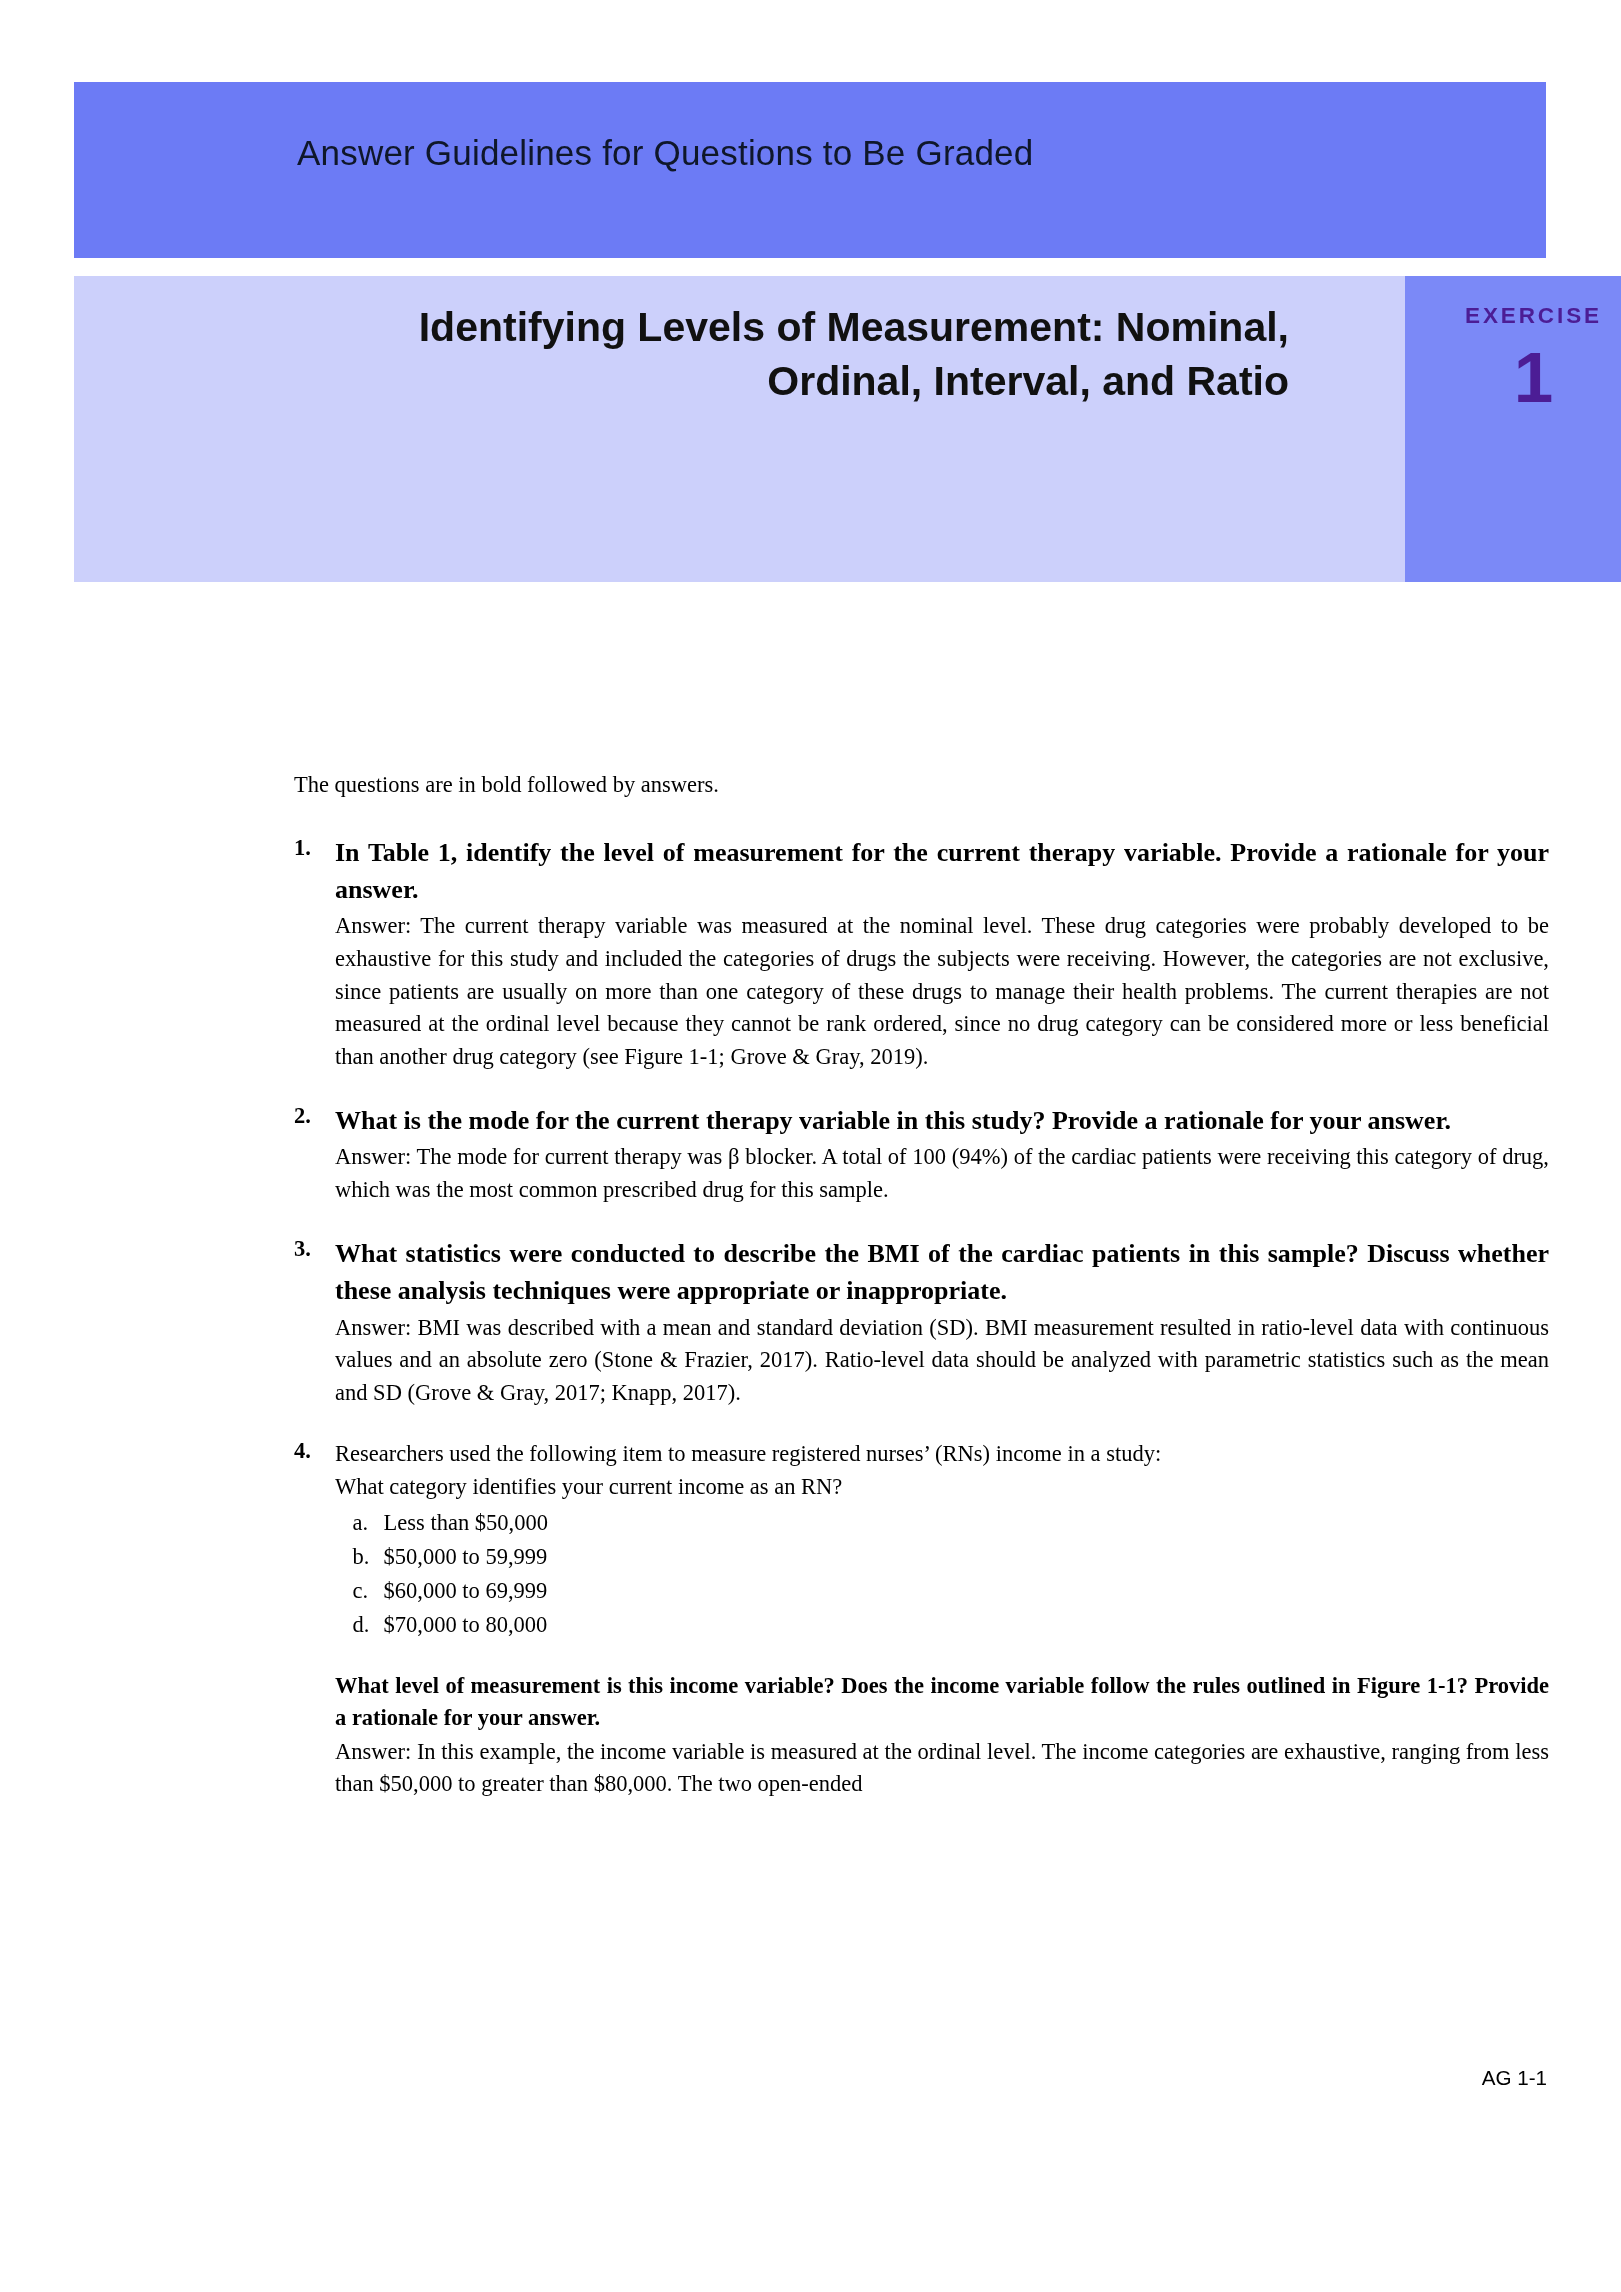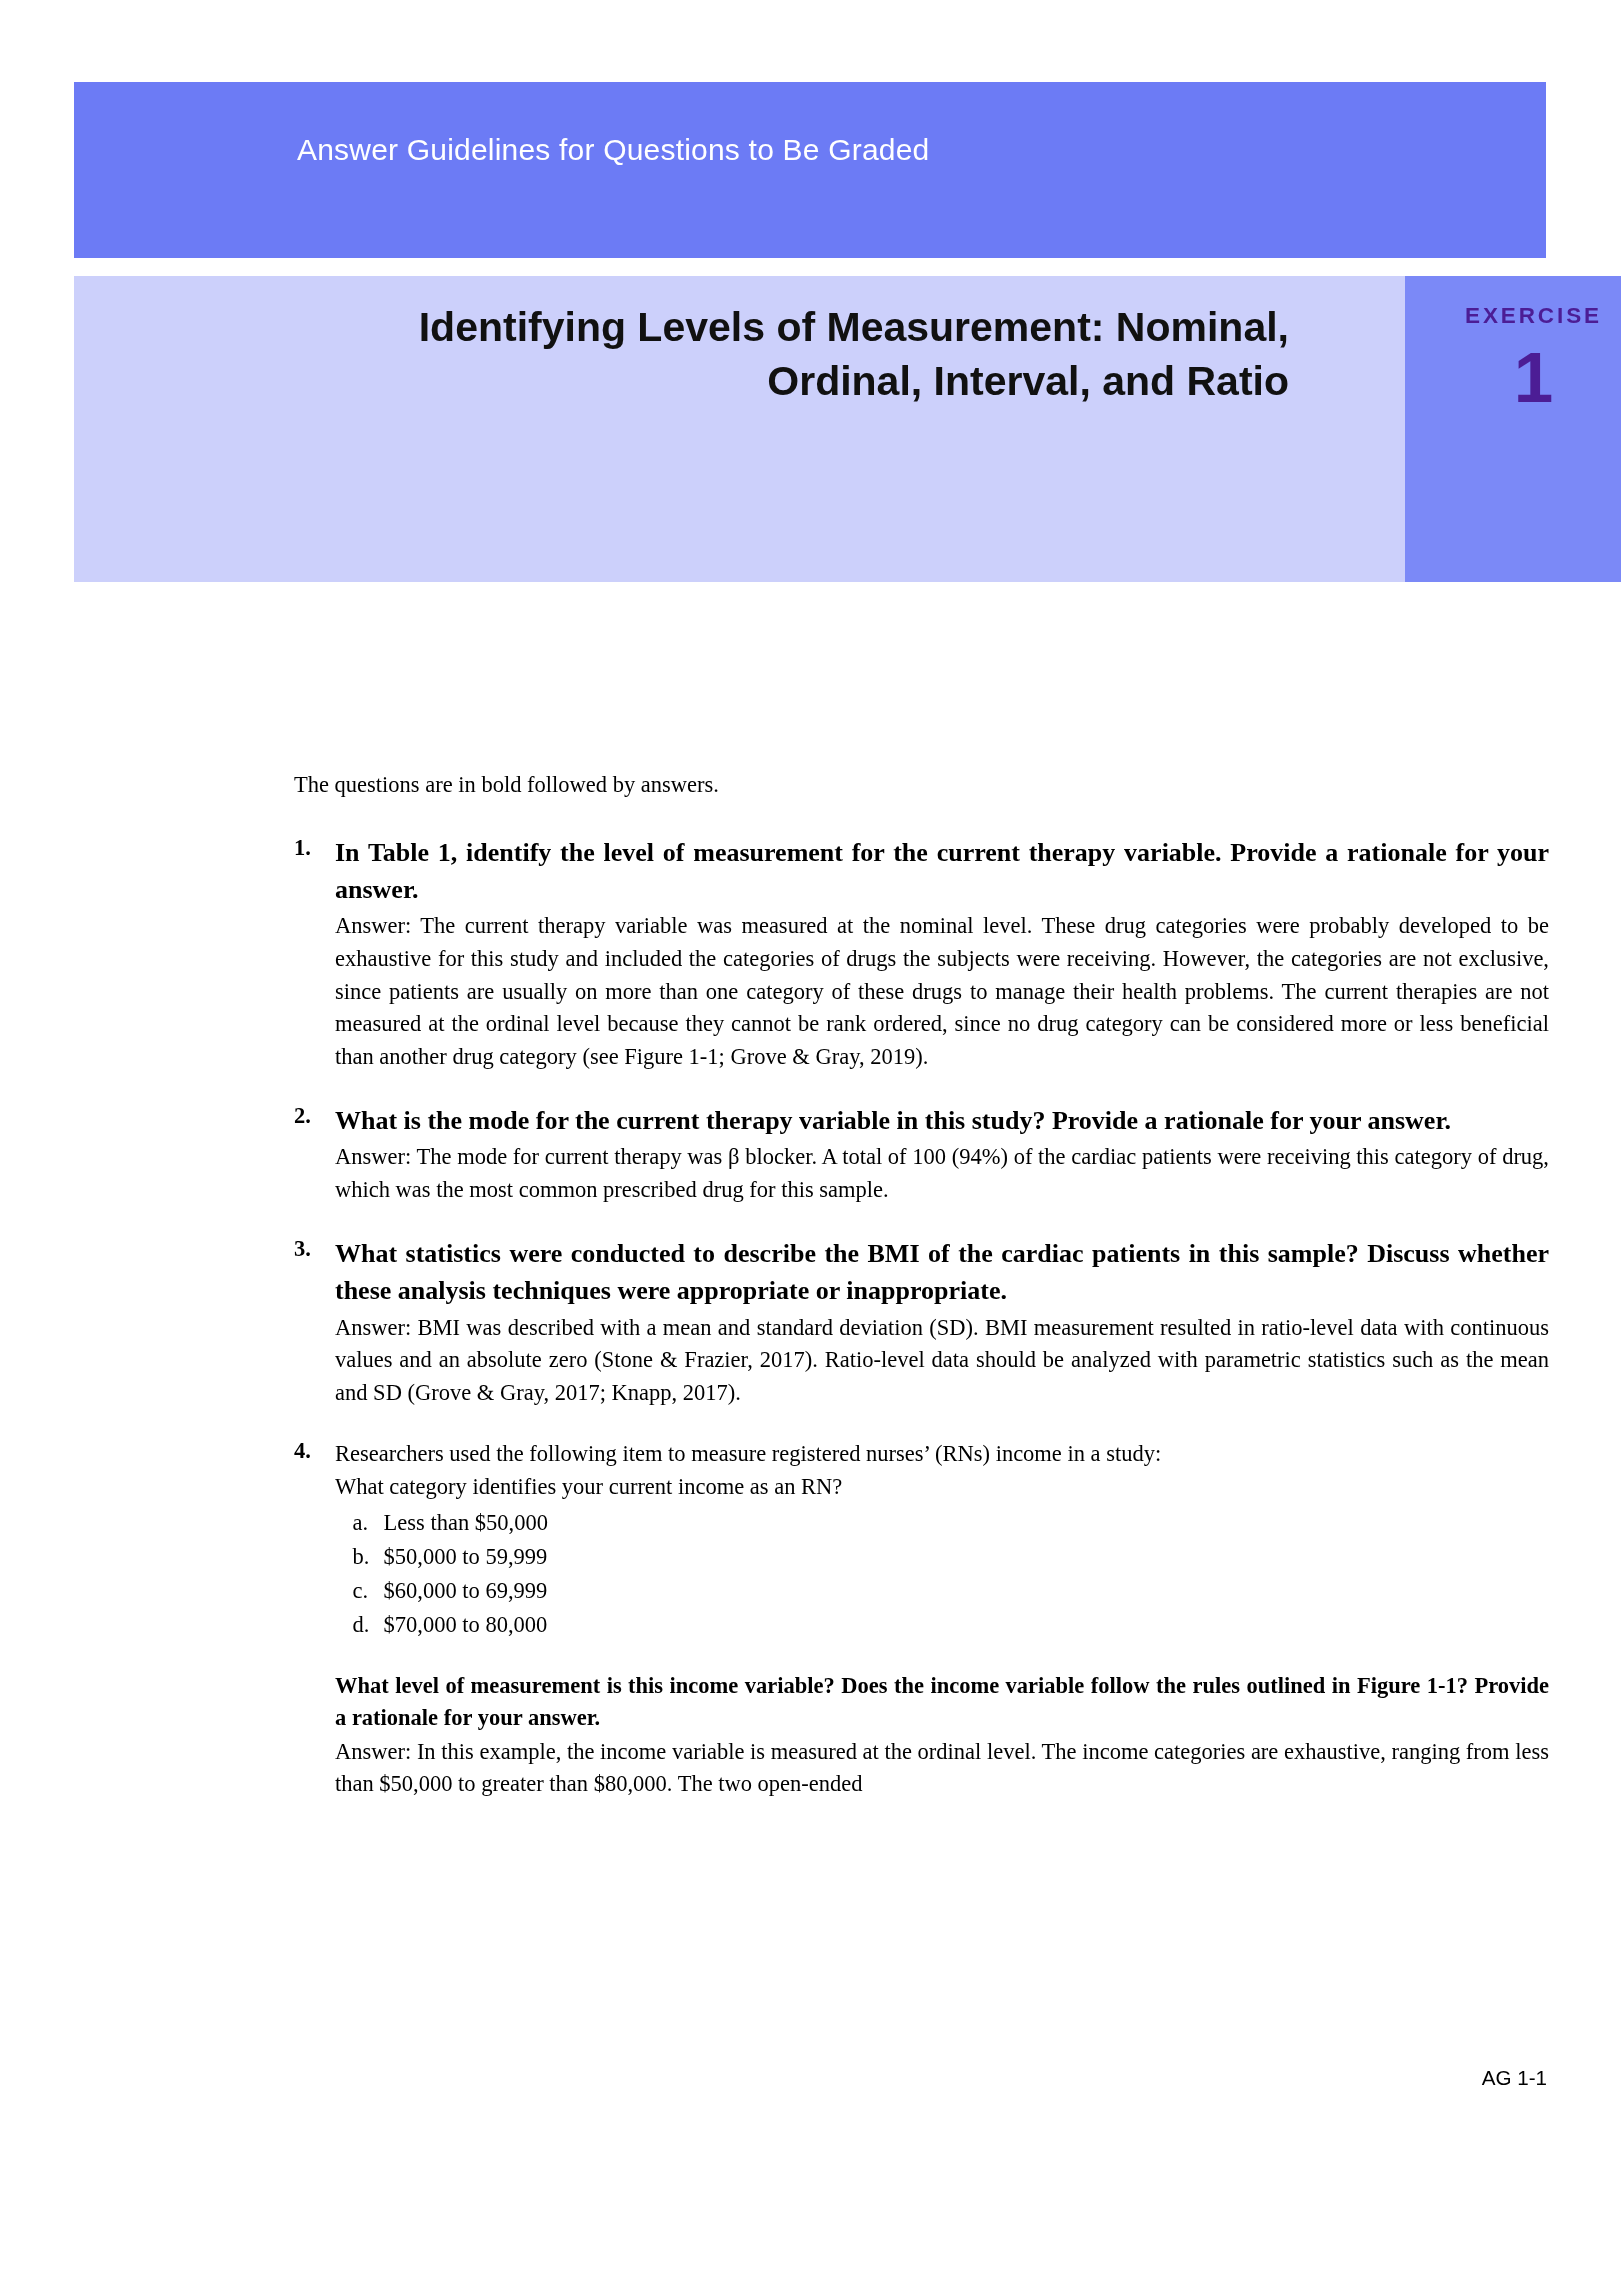--- a/index.html
+++ b/index.html
@@ -31,22 +31,22 @@
     top: 82px;
     width: 1472px;
     height: 176px;
     background: #6c7bf5;
   }
   .banner-title {
     position: absolute;
     left: 223px;
     top: 51px;
     font-family: "Liberation Sans", sans-serif;
-    font-size: 30px;
-    color: #ffffff;
+    font-size: 35px;
+    color: #0f172a;
     letter-spacing: 0.2px;
     white-space: nowrap;
   }
 
   
   .title-block {
     position: absolute;
     left: 74px;
     top: 276px;
     width: 1588px;

